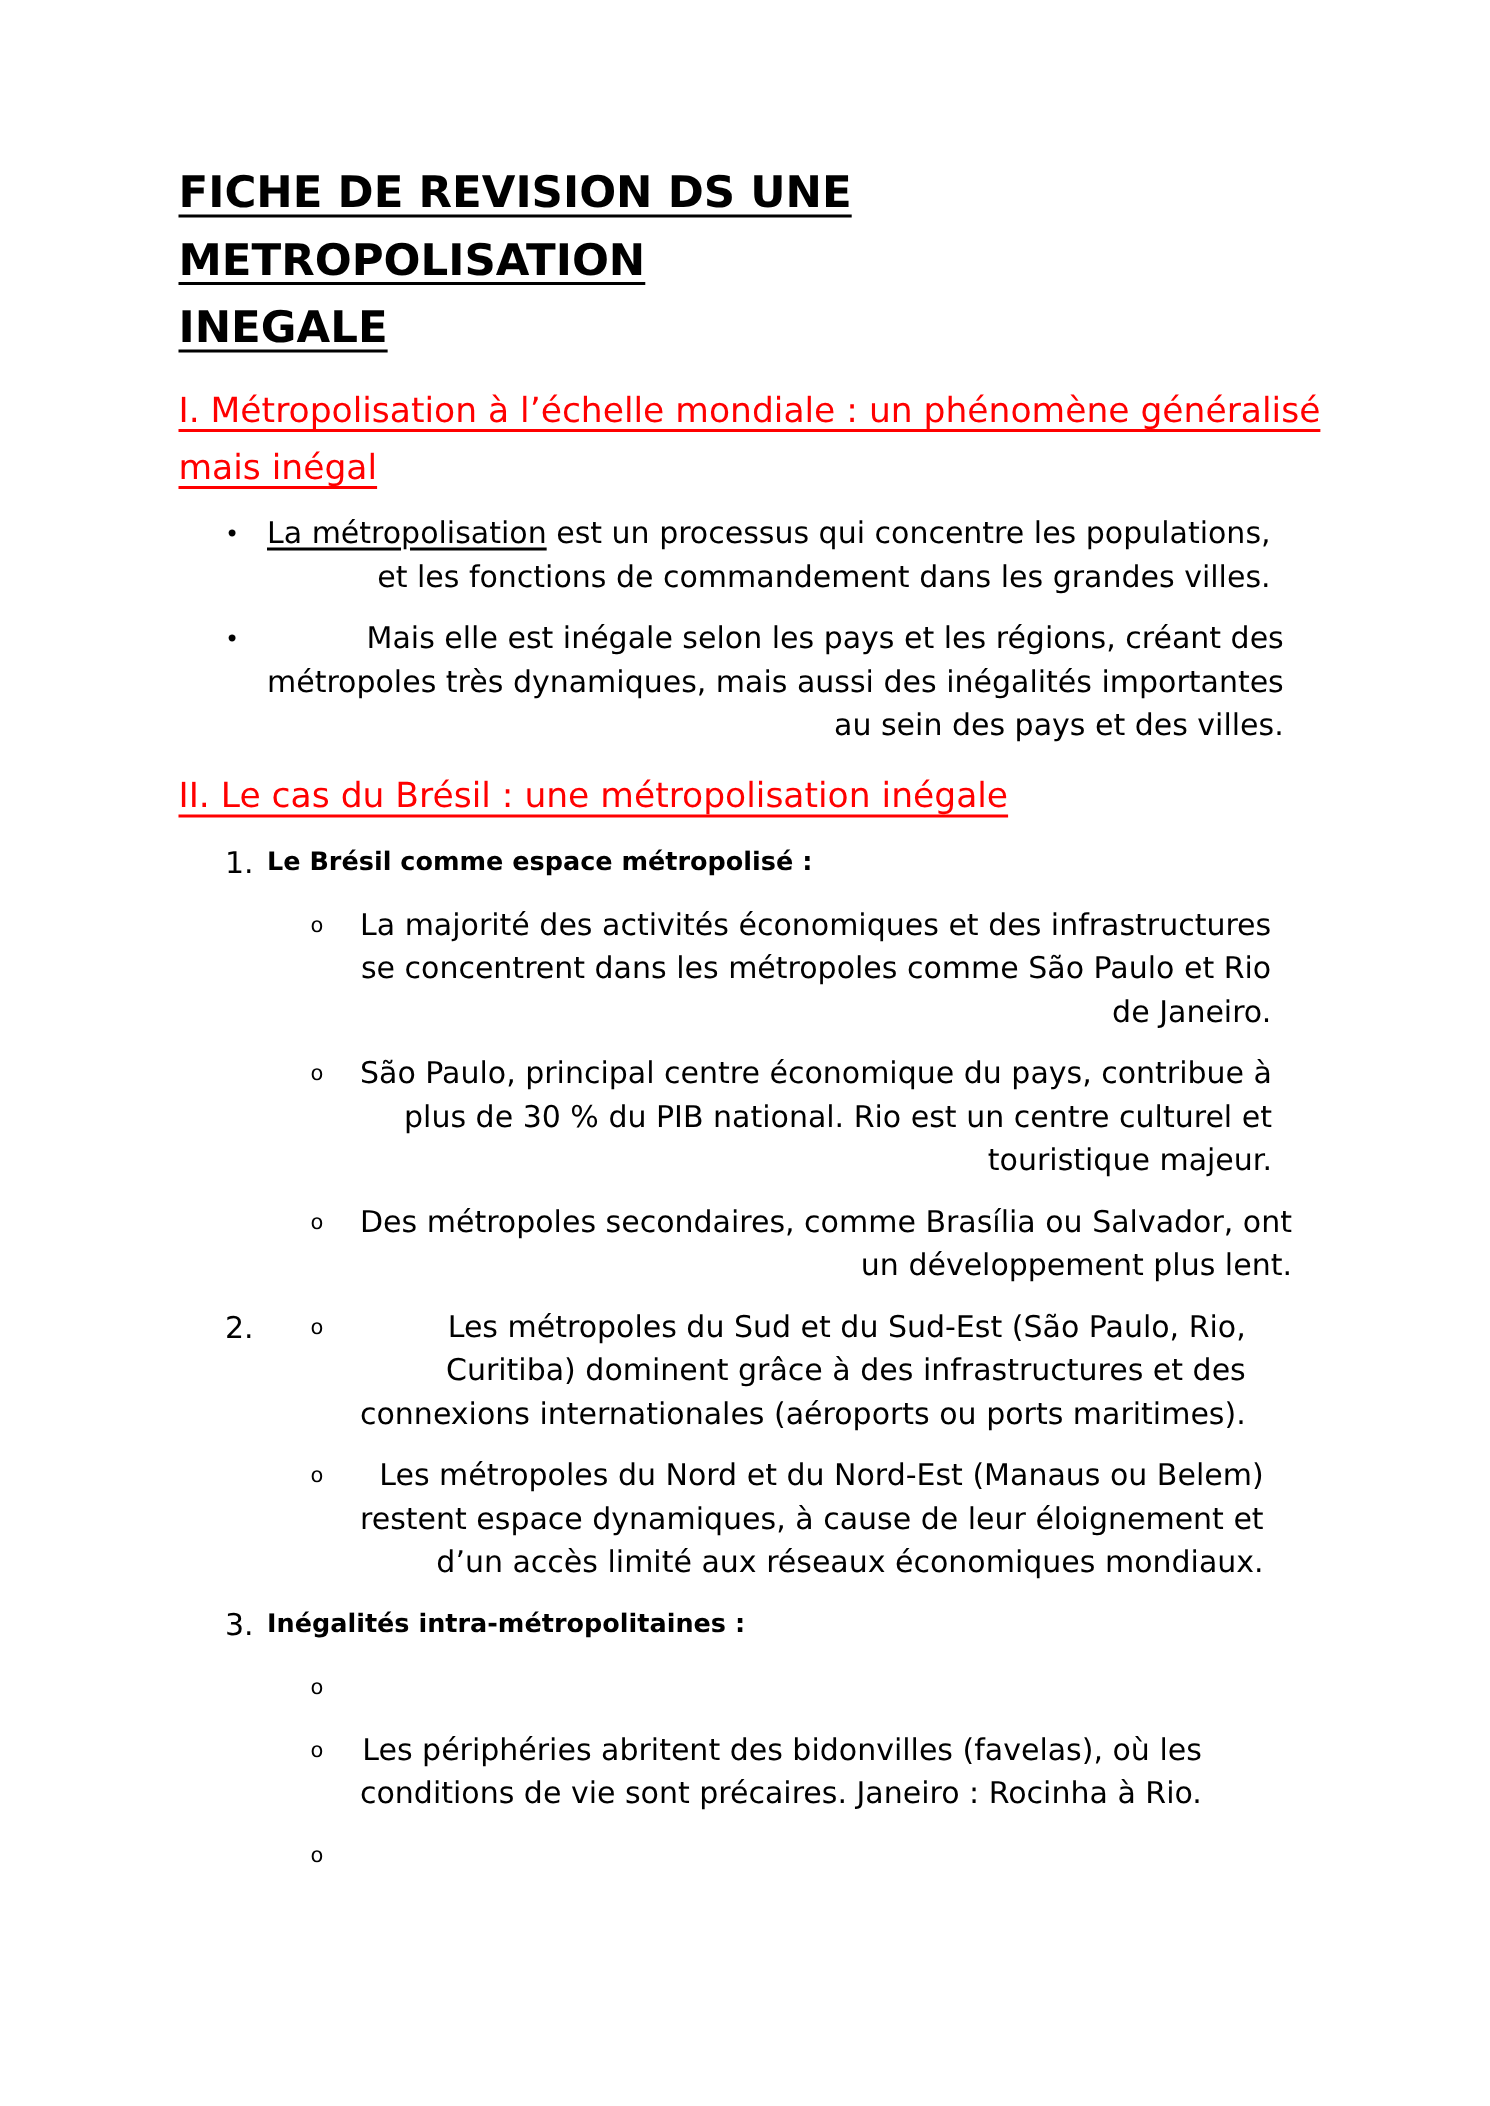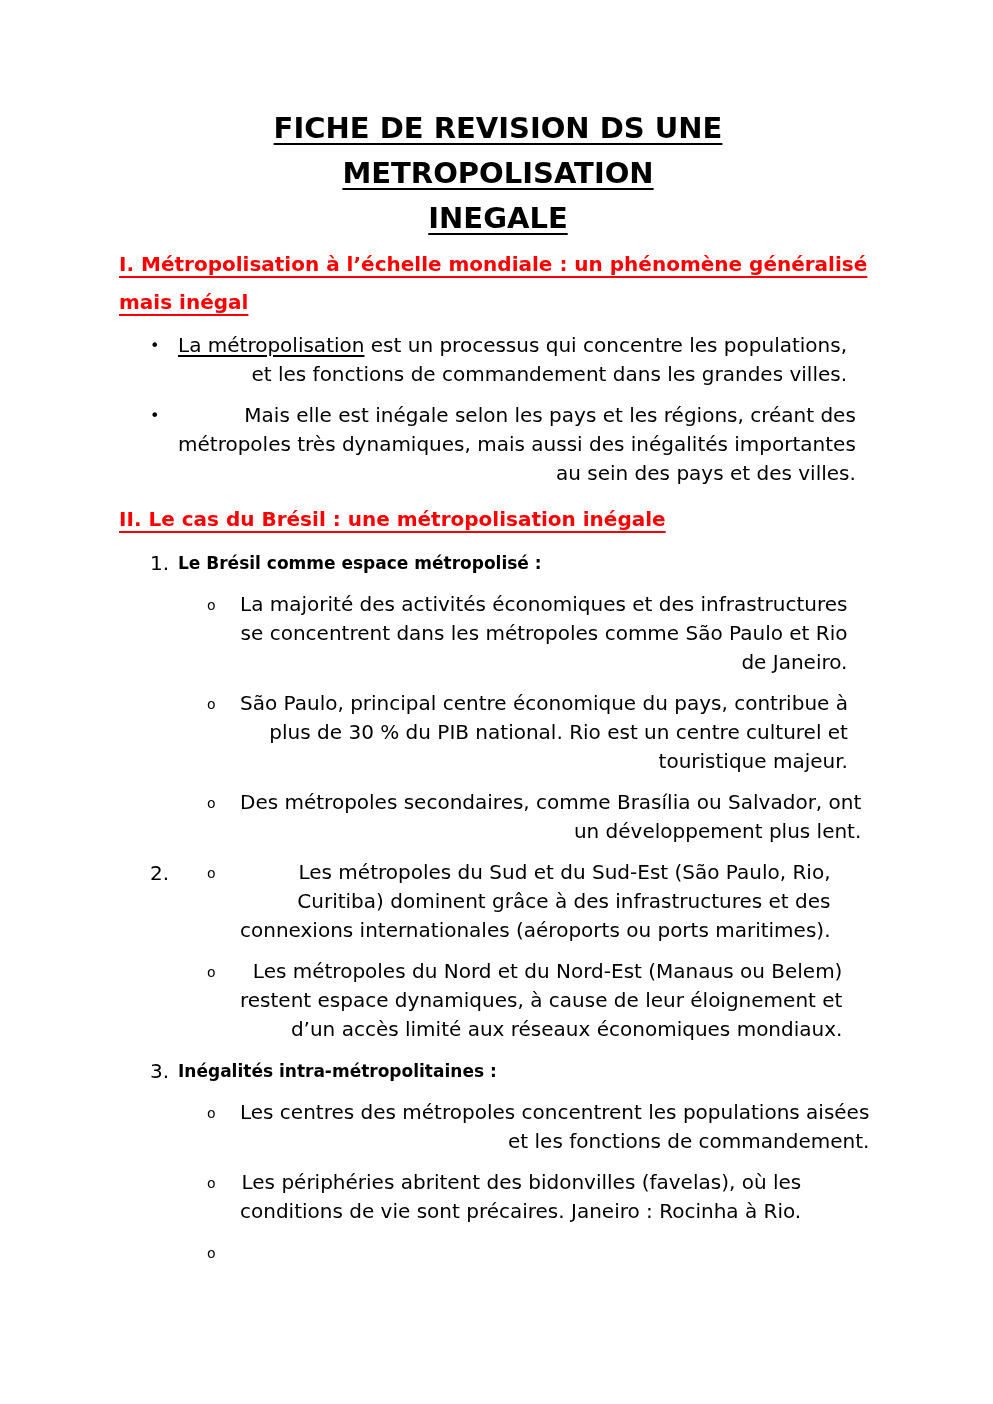--- a/index.html
+++ b/index.html
@@ -11,42 +11,41 @@
     color: #000000;
     overflow: hidden;
   }
   .page {
     width: 993px;
     height: 1404px;
     padding: 106px 36px 0 119px;
   }
   
   .doc-title {
-    text-align: center;
     font-size: 29px;
     font-weight: bold;
     line-height: 45px;
     margin-bottom: 4px;
     margin-right: 80px; 
   }
   .doc-title .line {
     display: inline-block;
     text-decoration: underline;
     text-underline-offset: 5px;
   }
   
   .section-heading {
     color: var(--accent-red, #ff0000);
-    font-size: 20px;
-    font-weight: bold;
+    font-size: 23px;
+    font-weight: normal;
     line-height: 38px;
     text-decoration: underline;
     text-underline-offset: 5px;
     white-space: pre-line;
-    margin: 2px 0 10px 0;
+    margin: 14px 0 10px 0;
   }
   
   .bullet {
     display: flex;
     margin: 0 0 12px 31px;
   }
   .bullet .marker {
     flex: 0 0 28px;
     font-size: 16px;
     line-height: 29px;
@@ -158,22 +157,20 @@
       </div>
     </div>
   </div>
 
   <div class="numbered-item">
     <span class="num">3.</span>
     <div class="item-body">
       <h3 class="item-title">Inégalités intra-métropolitaines :</h3>
       <div class="sub-bullet">
         <span class="marker">o</span>
-        <div class="para-text">Les centres des métropoles concentrent les populations aisées
-et les fonctions de commandement.</div>
       </div>
       <div class="sub-bullet">
         <span class="marker">o</span>
         <div class="para-text">Les périphéries abritent des bidonvilles (favelas), où les
 conditions de vie sont précaires. Janeiro : Rocinha à Rio.</div>
       </div>
       <div class="sub-bullet">
         <span class="marker">o</span>
       </div>
     </div>

